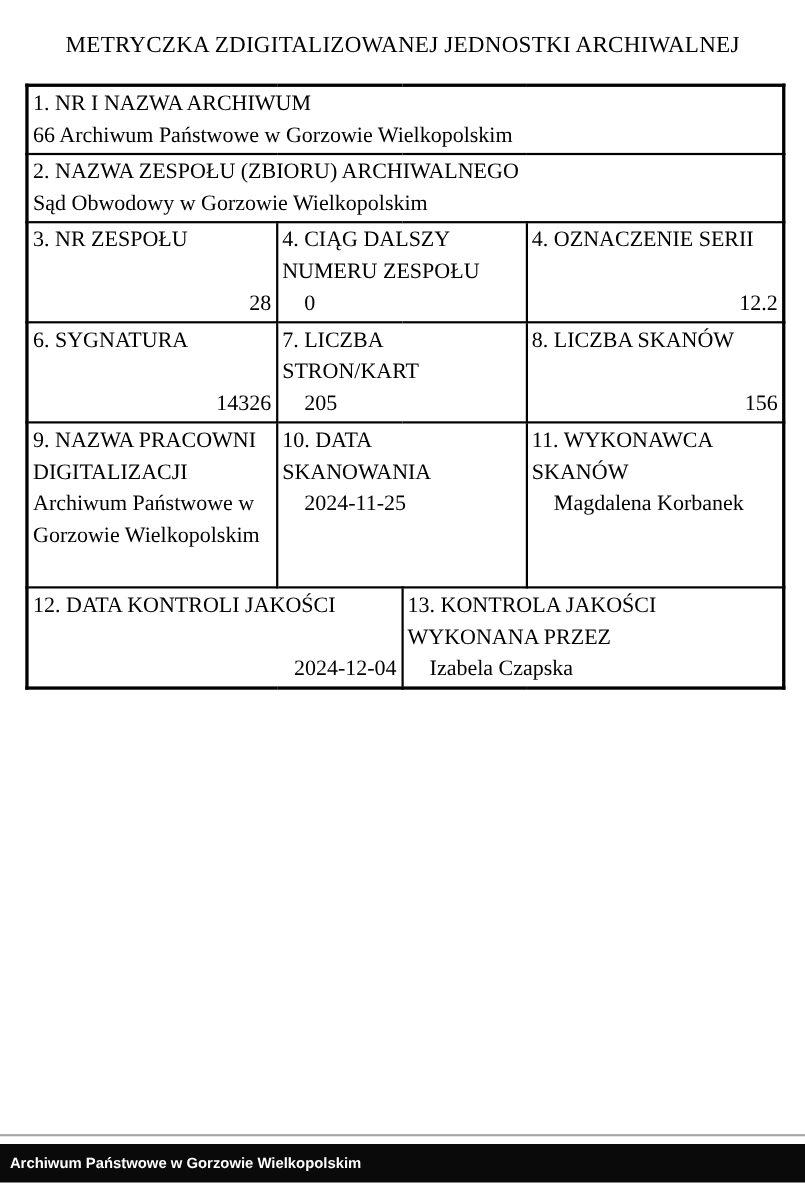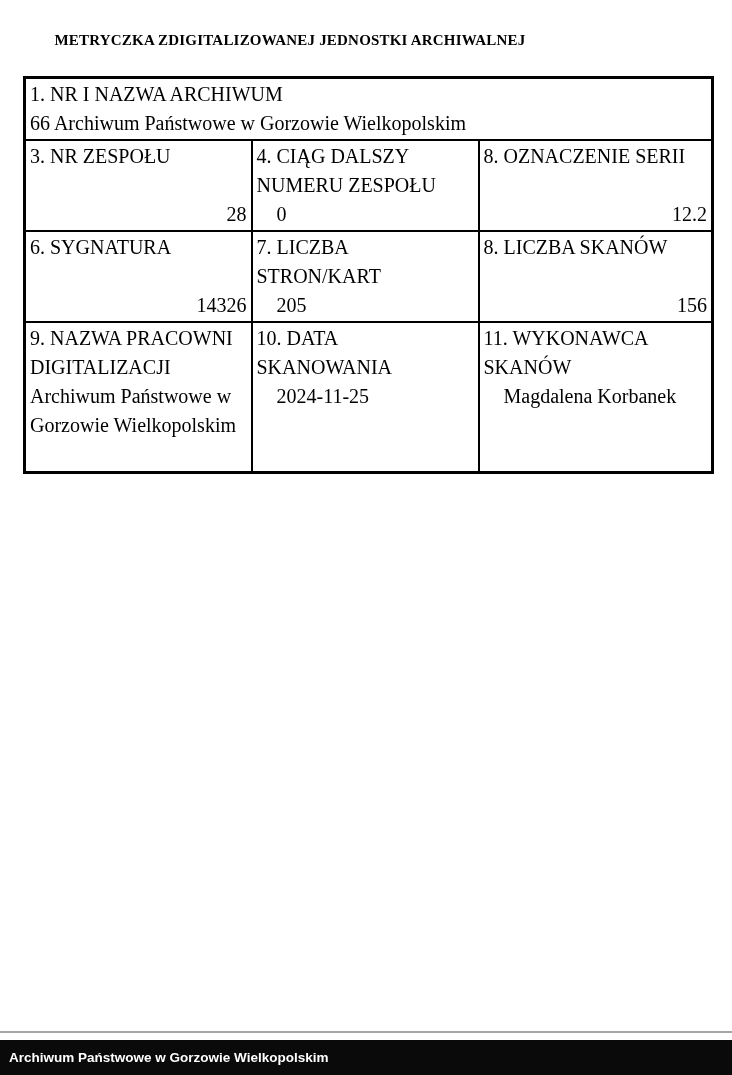--- a/index.html
+++ b/index.html
@@ -3,22 +3,22 @@
 <meta charset="utf-8">
 <style>
   html, body { margin:0; padding:0; }
   body {
     width:732px; height:1075px; position:relative;
     background:#ffffff; color:#000000;
     font-family:"Liberation Serif", serif;
     overflow:hidden;
   }
   .doc-title {
-    position:absolute; top:28px; left:0; width:580px;
-    text-align:center; font-weight:bold; font-size:15px;
+    position:absolute; top:28px; left:0; width:732px;
+    text-align:center; font-weight:normal; font-size:21px;
     letter-spacing:0.2px; white-space:nowrap; line-height:24px;
   }
   table.form {
     position:absolute; left:23px; top:76px; width:688px;
     border-collapse:collapse; table-layout:fixed;
     border:3px solid #000;
   }
   table.form td {
     border:2px solid #000;
     vertical-align:top;
@@ -62,32 +62,38 @@
       <col style="width:113px">
       <col style="width:234px">
   </colgroup>
   <tbody>
       <tr class="r1">
     <td colspan="4">
       <div class="lbl">1. NR I NAZWA ARCHIWUM</div>
       <div class="val">66 Archiwum Państwowe w Gorzowie Wielkopolskim</div>
     </td>
   </tr>
+  <tr class="r2">
+    <td colspan="4">
+      <div class="lbl">2. NAZWA ZESPOŁU (ZBIORU) ARCHIWALNEGO</div>
+      <div class="val">Sąd Obwodowy w Gorzowie Wielkopolskim</div>
+    </td>
+  </tr>
   <tr class="r3">
     <td>
       <div class="lbl">3. NR ZESPOŁU</div>
       <div class="val gap ind">28</div>
     </td>
     <td colspan="2">
       <div class="lbl">4. CIĄG DALSZY
 NUMERU ZESPOŁU</div>
       <div class="val ind">0</div>
     </td>
     <td>
-      <div class="lbl">8. OZNACZENIE SERII</div>
+      <div class="lbl">4. OZNACZENIE SERII</div>
       <div class="val gap ind">12.2</div>
     </td>
   </tr>
   <tr class="r4">
     <td>
       <div class="lbl">6. SYGNATURA</div>
       <div class="val gap ind">14326</div>
     </td>
     <td colspan="2">
       <div class="lbl">7. LICZBA
@@ -110,19 +116,30 @@
       <div class="lbl">10. DATA
 SKANOWANIA</div>
       <div class="val ind">2024-11-25</div>
     </td>
     <td>
       <div class="lbl">11. WYKONAWCA
 SKANÓW</div>
       <div class="val ind">Magdalena Korbanek</div>
     </td>
   </tr>
+  <tr class="r6">
+    <td colspan="2">
+      <div class="lbl">12. DATA KONTROLI JAKOŚCI</div>
+      <div class="val gap ind">2024-12-04</div>
+    </td>
+    <td colspan="2">
+      <div class="lbl">13. KONTROLA JAKOŚCI
+WYKONANA PRZEZ</div>
+      <div class="val ind">Izabela Czapska</div>
+    </td>
+  </tr>
 </tbody>
   </table>
 
 <div class="footer-sep"></div>
 <div class="footer-bar">
   <span>Archiwum Państwowe w Gorzowie Wielkopolskim</span>
 </div>
 
 </body></html>

